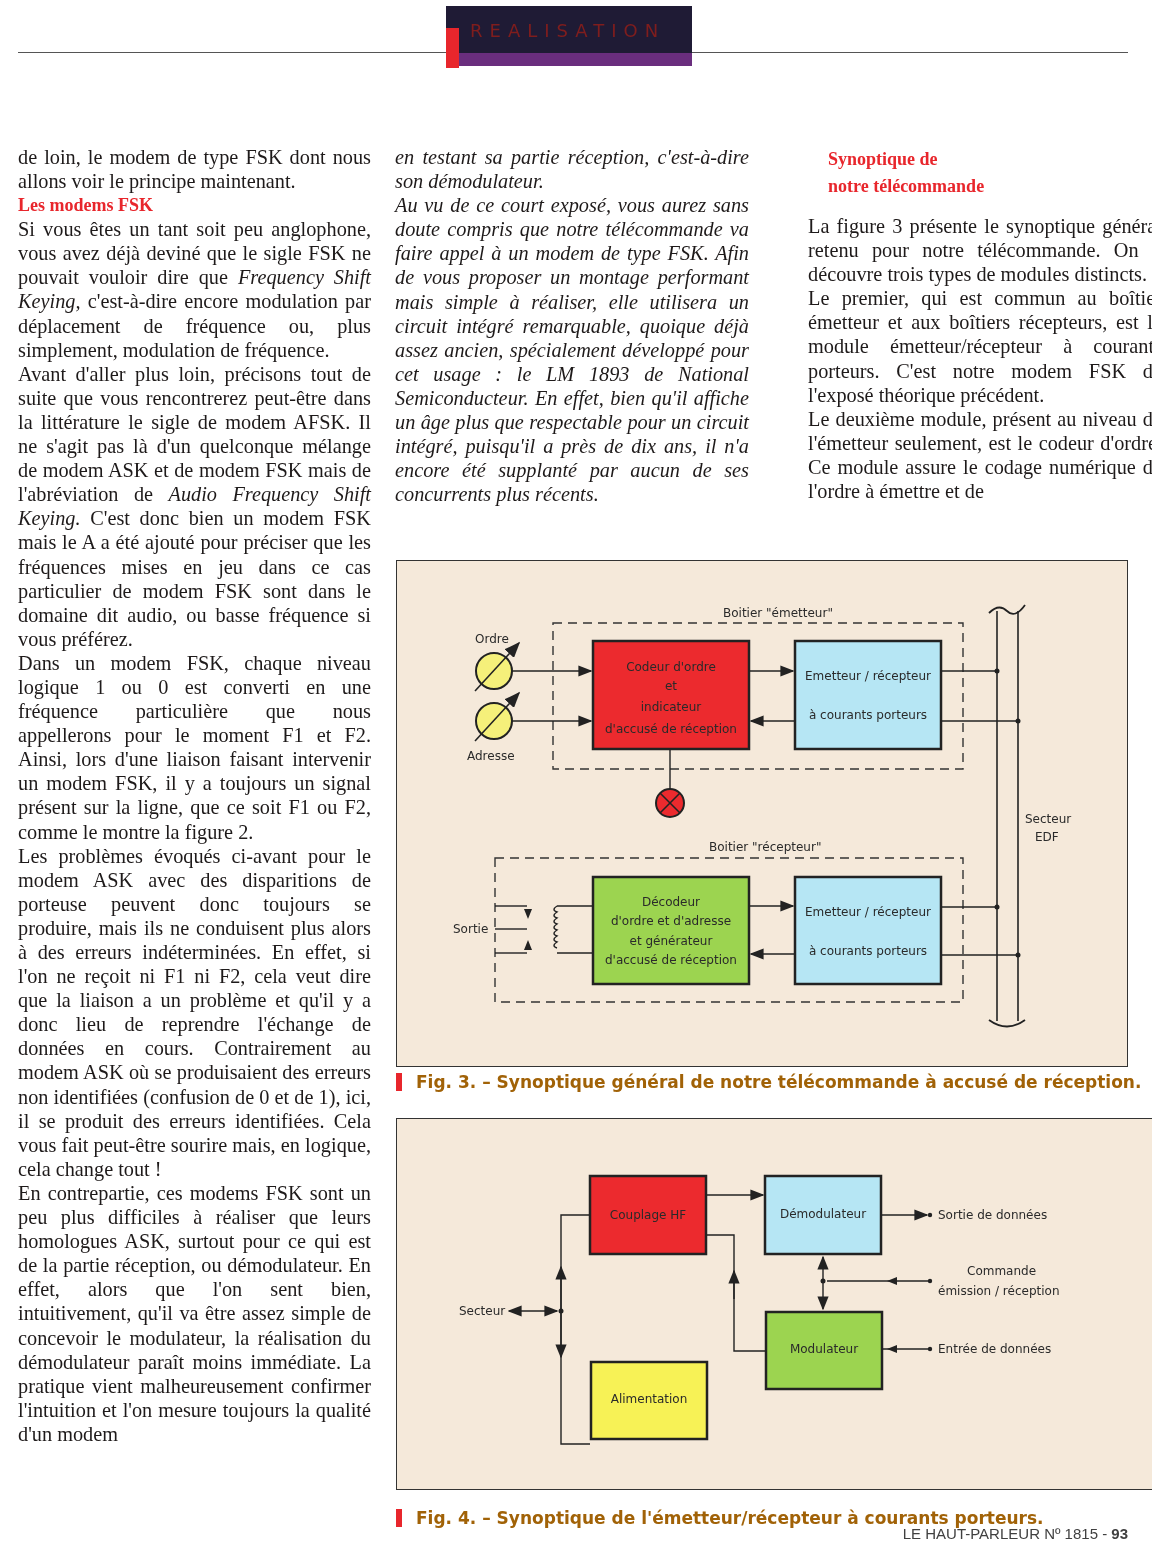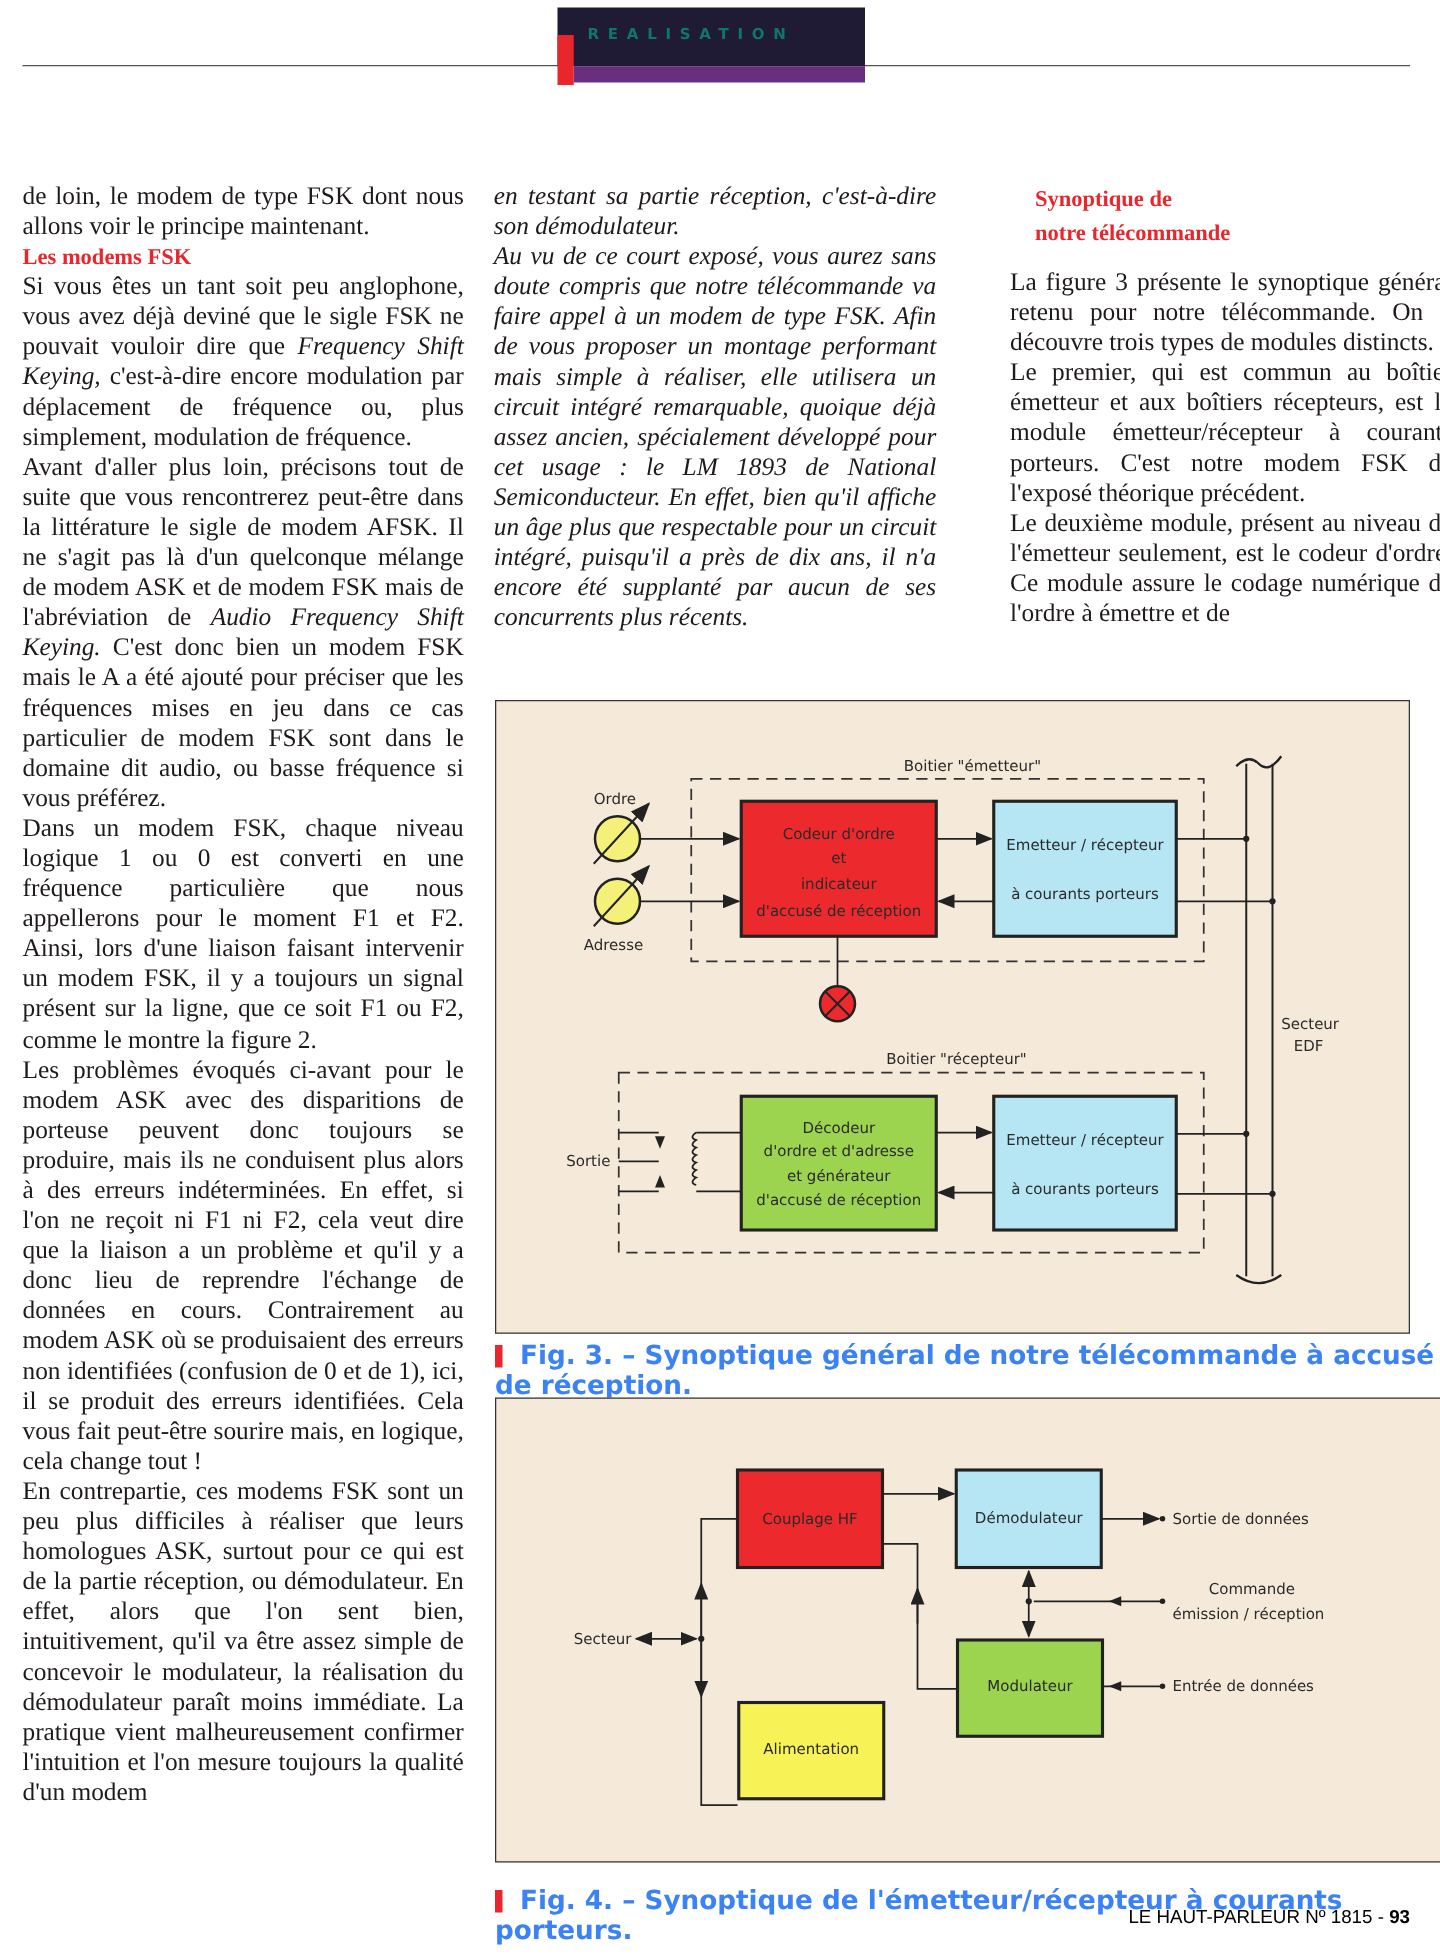--- a/index.html
+++ b/index.html
@@ -1,38 +1,38 @@
 <!DOCTYPE html>
 <html><head>
 <meta charset="utf-8">
 <style>
   html, body { margin: 0; padding: 0; }
   body { width: 1152px; height: 1568px; background: #ffffff; position: relative; overflow: hidden; font-family: "Liberation Serif", serif; color: #1e1a1a; }
   .hdr-line { position: absolute; left: 18px; top: 52px; width: 1110px; height: 1px; background: #555; }
   .hdr-box { position: absolute; left: 446px; top: 6px; width: 246px; height: 47px; background: #1f1b35; }
   .hdr-red { position: absolute; left: 446px; top: 28px; width: 13px; height: 40px; background: #e8262c; }
   .hdr-purple { position: absolute; left: 459px; top: 53px; width: 233px; height: 13px; background: #6a2e7e; }
-  .hdr-text { position: absolute; left: 470px; top: 20px; font-family: "DejaVu Sans", sans-serif; font-weight: bold; font-size: 12px; letter-spacing: 7px; color: #0f766e; }
+  .hdr-text { position: absolute; left: 470px; top: 20px; font-family: "DejaVu Sans", sans-serif; font-weight: normal; font-size: 18px; letter-spacing: 7px; color: #7f1d1d; }
   .col { position: absolute; font-size: 20.3px; line-height: 24.1px; text-align: justify; }
   .col p { margin: 0; text-indent: 0; }
   .col i { font-style: italic; }
   .col1 { left: 18px; top: 145px; width: 353px; }
   .col2 { left: 395px; top: 145px; width: 354px; font-style: italic; }
   .col3 { left: 808px; top: 214px; width: 354px; }
   .h-red { color: #e8262c; font-weight: bold; font-size: 18px; margin: 20px 0 0 0; line-height: 24px; }
   .h3 { position: absolute; left: 828px; top: 146px; width: 300px; color: #e8262c; font-weight: bold; font-size: 18px; line-height: 27px; }
   .fig { position: absolute; background: #f5e9da; border: 1.5px solid #333; }
   .fig3 { left: 396px; top: 560px; width: 730px; height: 505px; }
   .fig4 { left: 396px; top: 1118px; width: 730px; height: 370px; padding-left: 28px; }
   .fig svg { position: absolute; left: 0; top: 0; }
-  .caption { position: absolute; left: 396px; font-family: "DejaVu Sans", sans-serif; font-weight: bold; font-size: 21px; color: #3b82f6; }
+  .caption { position: absolute; left: 396px; font-family: "DejaVu Sans", sans-serif; font-weight: bold; font-size: 17px; color: #a16207; }
   .caption .bar { display: inline-block; width: 6px; height: 18px; background: #e8262c; vertical-align: -3px; margin-right: 14px; }
   .cap3 { top: 1072px; }
   .cap4 { top: 1508px; }
-  .footer { position: absolute; right: 24px; top: 1525px; font-family: "Liberation Sans", sans-serif; font-size: 15px; color: #000000; }
+  .footer { position: absolute; right: 24px; top: 1525px; font-family: "Liberation Sans", sans-serif; font-size: 15px; color: #404040; }
   .footer b { font-weight: bold; }
   .dl { font-family: "DejaVu Sans", sans-serif; font-size: 12px; fill: #2a2a2a; }
 </style>
 </head>
 <body>
 
 <div class="hdr-line"></div>
 <div class="hdr-box"></div>
 <div class="hdr-purple"></div>
 <div class="hdr-red"></div>

